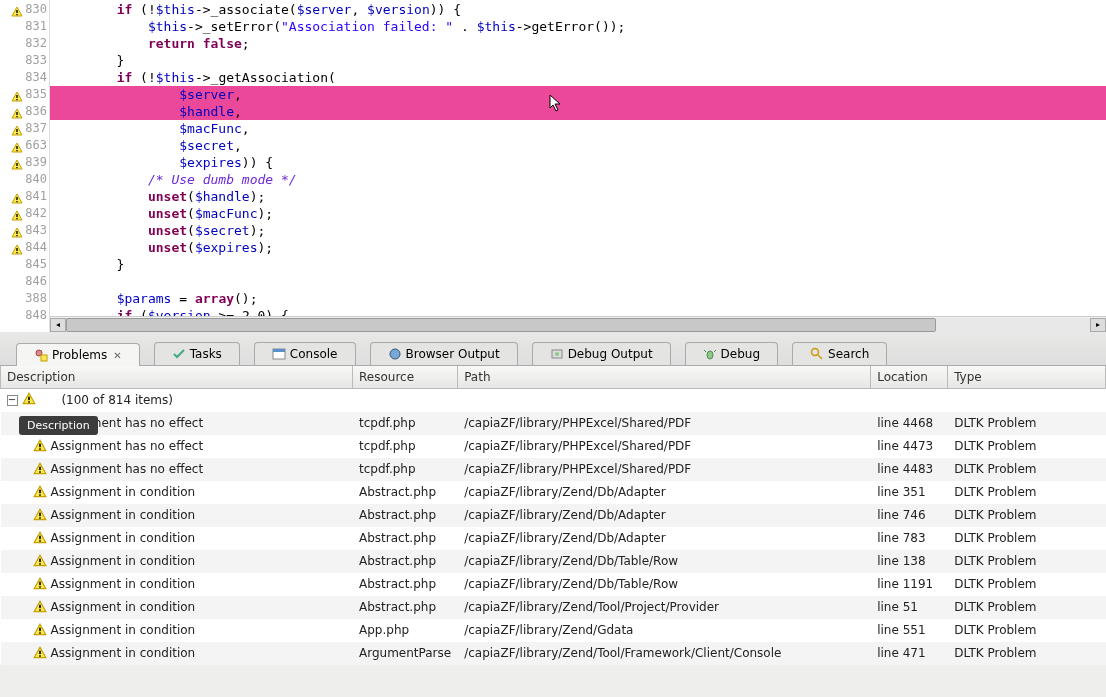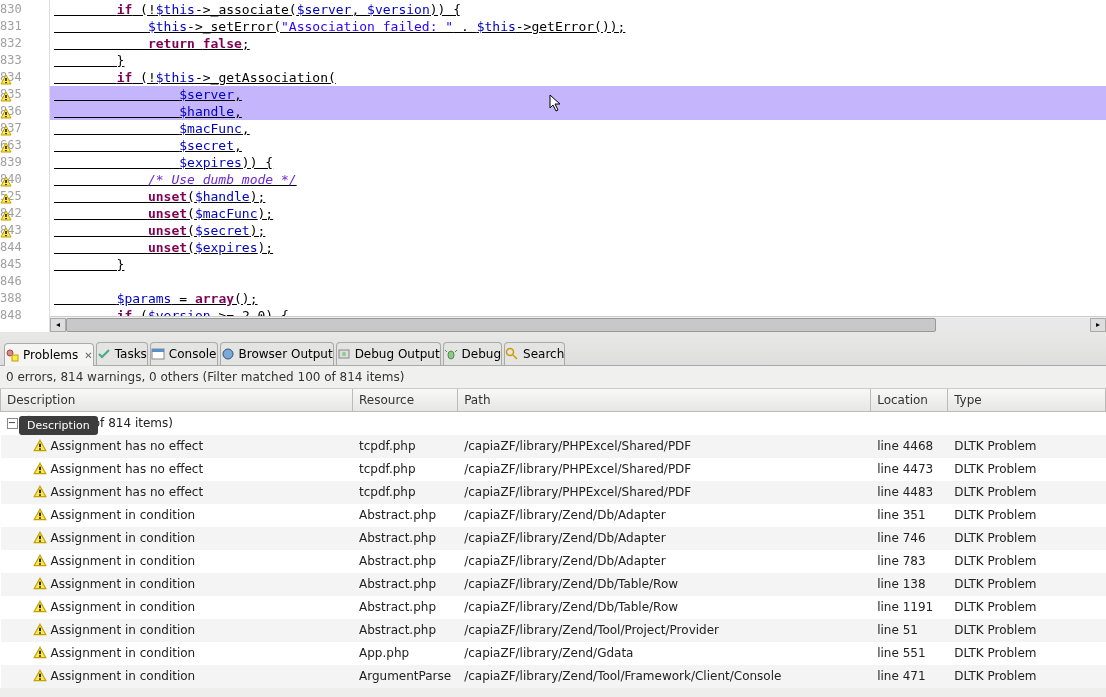--- a/index.html
+++ b/index.html
@@ -1,37 +1,37 @@
 <!DOCTYPE html>
 <html><head>
 <meta charset="utf-8">
 <style>
 * { margin: 0; padding: 0; box-sizing: border-box; }
 body { font-family: "DejaVu Sans", Arial, sans-serif; font-size: 12px; background: #eee; overflow: hidden; width: 1106px; height: 697px; position: relative; }
 .editor-area { position: absolute; top: 0; left: 0; right: 0; height: 332px; background: #fff; display: flex; }
 .gutter { width: 50px; background: #fff; border-right: 1px solid #ddd; font-family: monospace; font-size: 12px; color: #a0a0a0; text-align: right; padding-right: 2px; line-height: 17px; padding-top: 1px; }
-.gutter-line { height: 17px; display: flex; align-items: flex-start; justify-content: flex-end; flex-direction: column; }
+.gutter-line { height: 17px; display: flex; align-items: flex-end; justify-content: flex-end; }
 .marker { width: 12px; height: 12px; margin-right: 2px; }
 .marker svg { display: block; }
 .code-area { flex: 1; font-family: "DejaVu Sans Mono", monospace; font-size: 13px; line-height: 17px; white-space: pre; padding-top: 1px; position: relative; overflow: hidden; }
-.code-line { height: 17px; padding-left: 4px; text-decoration: underline; }
-.highlight { background: #c4b5fd; }
+.code-line { height: 17px; padding-left: 4px; }
+.highlight { background: #ec4899; }
 .kw { color: #7f0055; font-weight: bold; }
 .str { color: #2a00ff; }
 .var { color: #0000c0; }
 .cmt { color: #6d28d9; font-style: italic; }
 .num { color: #000; }
 .h-scroll { position: absolute; bottom: 0; left: 0; right: 0; height: 16px; background: #f0f0f0; border-top: 1px solid #ccc; display: flex; align-items: center; }
 .h-scroll-btn { width: 16px; height: 14px; background: #ddd; border: 1px solid #aaa; display: flex; align-items: center; justify-content: center; font-size: 8px; }
 .h-scroll-track { flex: 1; height: 14px; background: #e8e8e8; position: relative; }
 .h-scroll-thumb { position: absolute; left: 0; width: 85%; height: 100%; background: #c8c8c8; border: 1px solid #999; border-radius: 2px; }
 
 .panel-area { position: absolute; top: 332px; left: 0; right: 0; bottom: 0; background: #eeeeec; }
 .tabs-row { display: flex; align-items: flex-end; height: 34px; padding-top: 8px; padding-left: 4px; background: linear-gradient(#e8e8e6, #dedede); border-bottom: 1px solid #aaa; }
-.tab { display: flex; align-items: center; gap: 4px; padding: 4px 0; background: #e4e4e2; border: 1px solid #aaa; border-bottom: none; border-top-left-radius: 4px; border-top-right-radius: 4px; margin-right: 2px; cursor: pointer; font-size: 12px; }
+.tab { display: flex; align-items: center; gap: 4px; padding: 4px 17px; background: #e4e4e2; border: 1px solid #aaa; border-bottom: none; border-top-left-radius: 4px; border-top-right-radius: 4px; margin-right: 2px; cursor: pointer; font-size: 12px; margin-left: 12px; }
 .tab.active { background: #f5f5f3; position: relative; top: 1px; }
 .tab-close { font-size: 10px; color: #666; margin-left: 2px; }
 .tab-icon { width: 14px; height: 14px; display: inline-flex; align-items: center; justify-content: center; }
 .filter-bar { padding: 4px 6px; background: #f0f0ee; font-size: 12px; color: #333; border-bottom: 1px solid #ccc; }
 .table-wrap { overflow: auto; background: #fff; }
 table { width: 100%; border-collapse: collapse; font-size: 12px; }
 thead th { background: linear-gradient(#f8f8f6, #e6e6e4); border: 1px solid #bbb; border-top: none; padding: 4px 6px; text-align: left; font-weight: normal; color: #333; position: relative; }
 tbody tr { height: 23px; }
 tbody tr:nth-child(even) { background: #f4f4f4; }
 tbody td { padding: 2px 6px; border-right: 1px solid transparent; color: #222; }
@@ -122,21 +122,21 @@
         <span>840</span>
       </div>
       <div class="gutter-line">
         <span class="marker">
           <svg width="12" height="12" viewBox="0 0 12 12">
             <path d="M6 1 L11 10 L1 10 Z" fill="#fce94f" stroke="#c4a000"></path>
             <rect x="5.3" y="4" width="1.4" height="3" fill="#000"></rect>
             <rect x="5.3" y="8" width="1.4" height="1.2" fill="#000"></rect>
           </svg>
         </span>
-        <span>525</span>
+        <span>841</span>
       </div>
       <div class="gutter-line">
         <span class="marker">
           <svg width="12" height="12" viewBox="0 0 12 12">
             <path d="M6 1 L11 10 L1 10 Z" fill="#fce94f" stroke="#c4a000"></path>
             <rect x="5.3" y="4" width="1.4" height="3" fill="#000"></rect>
             <rect x="5.3" y="8" width="1.4" height="1.2" fill="#000"></rect>
           </svg>
         </span>
         <span>842</span>
@@ -250,21 +250,20 @@
       <div class="tab">
         <span class="tab-icon">
           <svg width="14" height="14" viewBox="0 0 14 14">
             <circle cx="5" cy="5" r="3.5" fill="none" stroke="#c90" stroke-width="1.5"></circle>
             <line x1="8" y1="8" x2="12" y2="12" stroke="#c90" stroke-width="1.5"></line>
           </svg>
         </span>
         <span>Search</span>
       </div>
     </div>
-  <div class="filter-bar">0 errors, 814 warnings, 0 others (Filter matched 100 of 814 items)</div>
   <div class="table-wrap">
     <table>
       <colgroup>
         <col style="width:352px">
           <col style="width:105px">
           <col style="width:413px">
           <col style="width:77px">
           <col>
       </colgroup>
       <thead>

